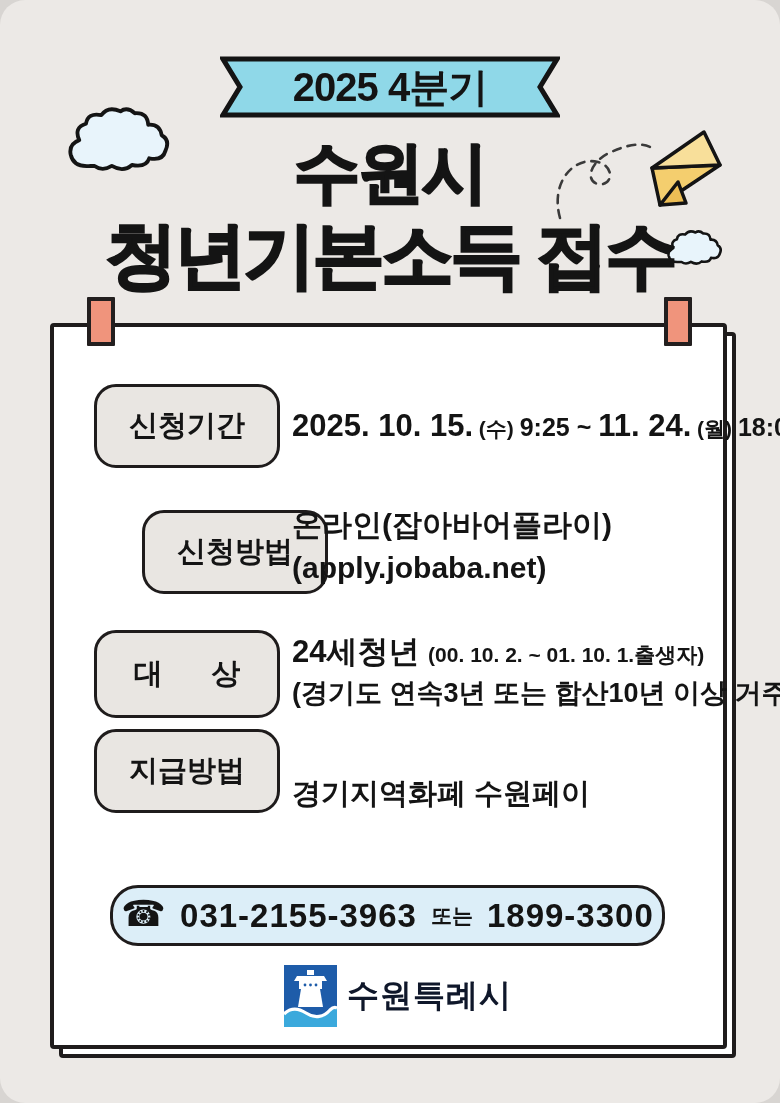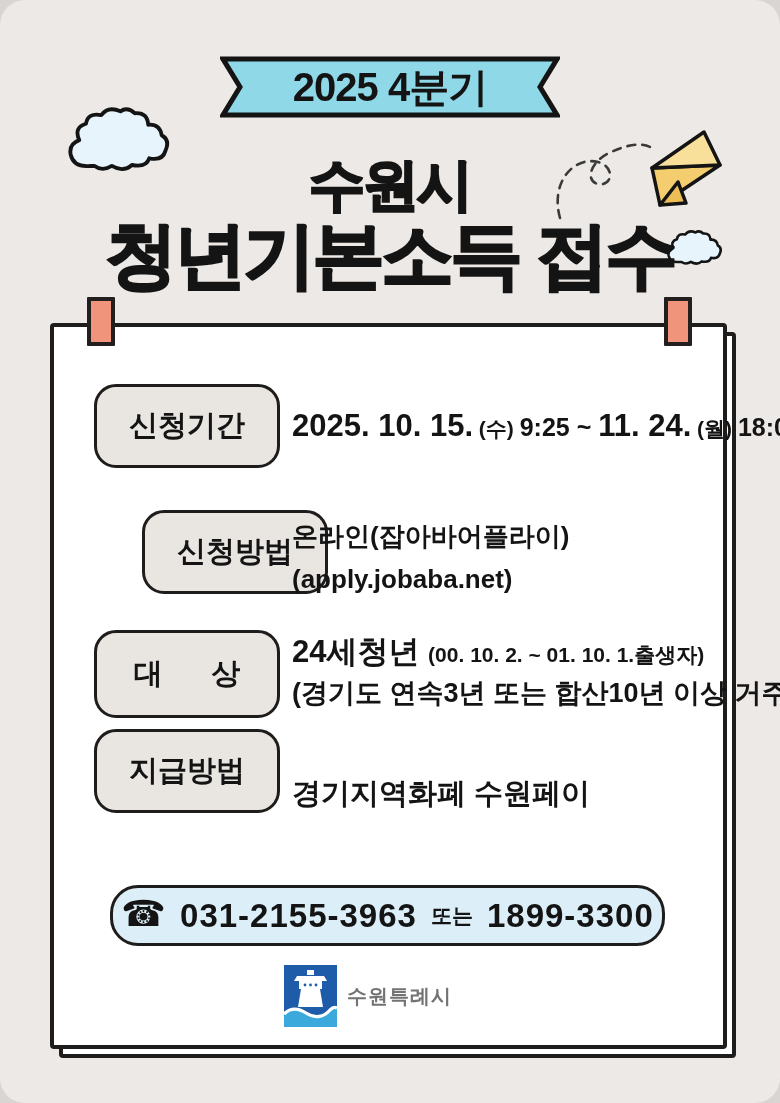--- a/index.html
+++ b/index.html
@@ -14,21 +14,21 @@
   
   .ribbon{ position:absolute; left:220px; top:56px; width:340px; height:62px; }
   .ribbon svg{ position:absolute; inset:0; }
   .ribbon-label{
     position:absolute; inset:0; display:flex; align-items:center; justify-content:center;
     font-size:40px; font-weight:900; letter-spacing:-1px; color:#141414;
   }
   
   .title{ position:absolute; left:0; width:100%; text-align:center;
     font-weight:900; color:#141414; -webkit-text-stroke:2.4px #141414; }
-  .title-1{ top:128px; font-size:56px; letter-spacing:-2px;margin-top:20px; }
+  .title-1{ top:128px; font-size:66px; letter-spacing:-2px; }
   .title-2{ top:208px; font-size:72px; letter-spacing:-3px; }
   
   .decor{ position:absolute; }
   .cloud-1{ left:62px; top:104px; width:115px; height:76px; }
   .cloud-2{ left:664px; top:228px; width:62px; height:42px; }
   .plane-group{ left:552px; top:110px; width:175px; height:125px; }
   
   .card-shadow{
     position:absolute; left:59px; top:332px; width:677px; height:726px;
     background:#ffffff; border:4px solid #1f1c1c; border-radius:4px;
@@ -49,42 +49,42 @@
     background:#E9E6E2; border:3px solid #1f1c1c; border-radius:22px;
     display:flex; align-items:center; justify-content:center;
     font-size:29px; font-weight:800; letter-spacing:0px; white-space:pre;
   }
   .lb-0{ top:57px;font-family:Liberation Mono, monospace; }
   .lb-1{ top:183px;margin-left:48px; }
   .lb-2{ top:303px; height:88px; }
   .lb-3{ top:402px; }
   .value{ position:absolute; left:238px; color:#141414; white-space:nowrap; }
   .val-0{ top:57px; height:84px; display:flex; align-items:center; }
-  .val-1{ top:188px; line-height:43px; font-size:26px; font-weight:700; }
+  .val-1{ top:176px; line-height:43px; font-size:30px; font-weight:700; }
   .val-2{ top:306px; line-height:38px; }
   .val-3{ top:425px; height:84px; display:flex; align-items:center; font-size:29px; font-weight:700; }
   .v-lg{ font-size:31px; font-weight:800; }
   .v-num{ font-size:25px; font-weight:700; }
   .v-sm{ font-size:21px; font-weight:600; }
   .v-md2{ font-size:27px; font-weight:700; }
   .vparts{ display:flex; align-items:baseline; }
   
   .phone-box{
     position:absolute; left:56px; top:558px; width:555px; height:61px;
     background:#DCEEF8; border:3px solid #1f1c1c; border-radius:28px;
     display:flex; align-items:center; justify-content:center; gap:14px;
   }
   .phone-icon{ font-size:36px; line-height:1; transform:translateY(-2px); }
   .phone-num{ font-size:33px; font-weight:800; letter-spacing:1px; }
   .phone-or{ font-size:21px; font-weight:800; }
   
   .footer-logo{
     position:absolute; left:230px; top:638px; display:flex; align-items:center; gap:10px;
   }
-  .logo-text{ font-size:20px; font-weight:800; color:#737373; letter-spacing:1px; }
+  .logo-text{ font-size:32px; font-weight:800; color:#0f172a; letter-spacing:1px; }
 </style>
 </head>
 <body>
 
 <div class="poster">
 
   <div class="ribbon">
     <svg viewBox="0 0 340 62" width="340" height="62">
       <path d="M3 3 H337 L320 31 L337 59 H3 L20 31 Z" fill="#8FD8E8" stroke="#141414" stroke-width="5" stroke-linejoin="miter"></path>
     </svg>

